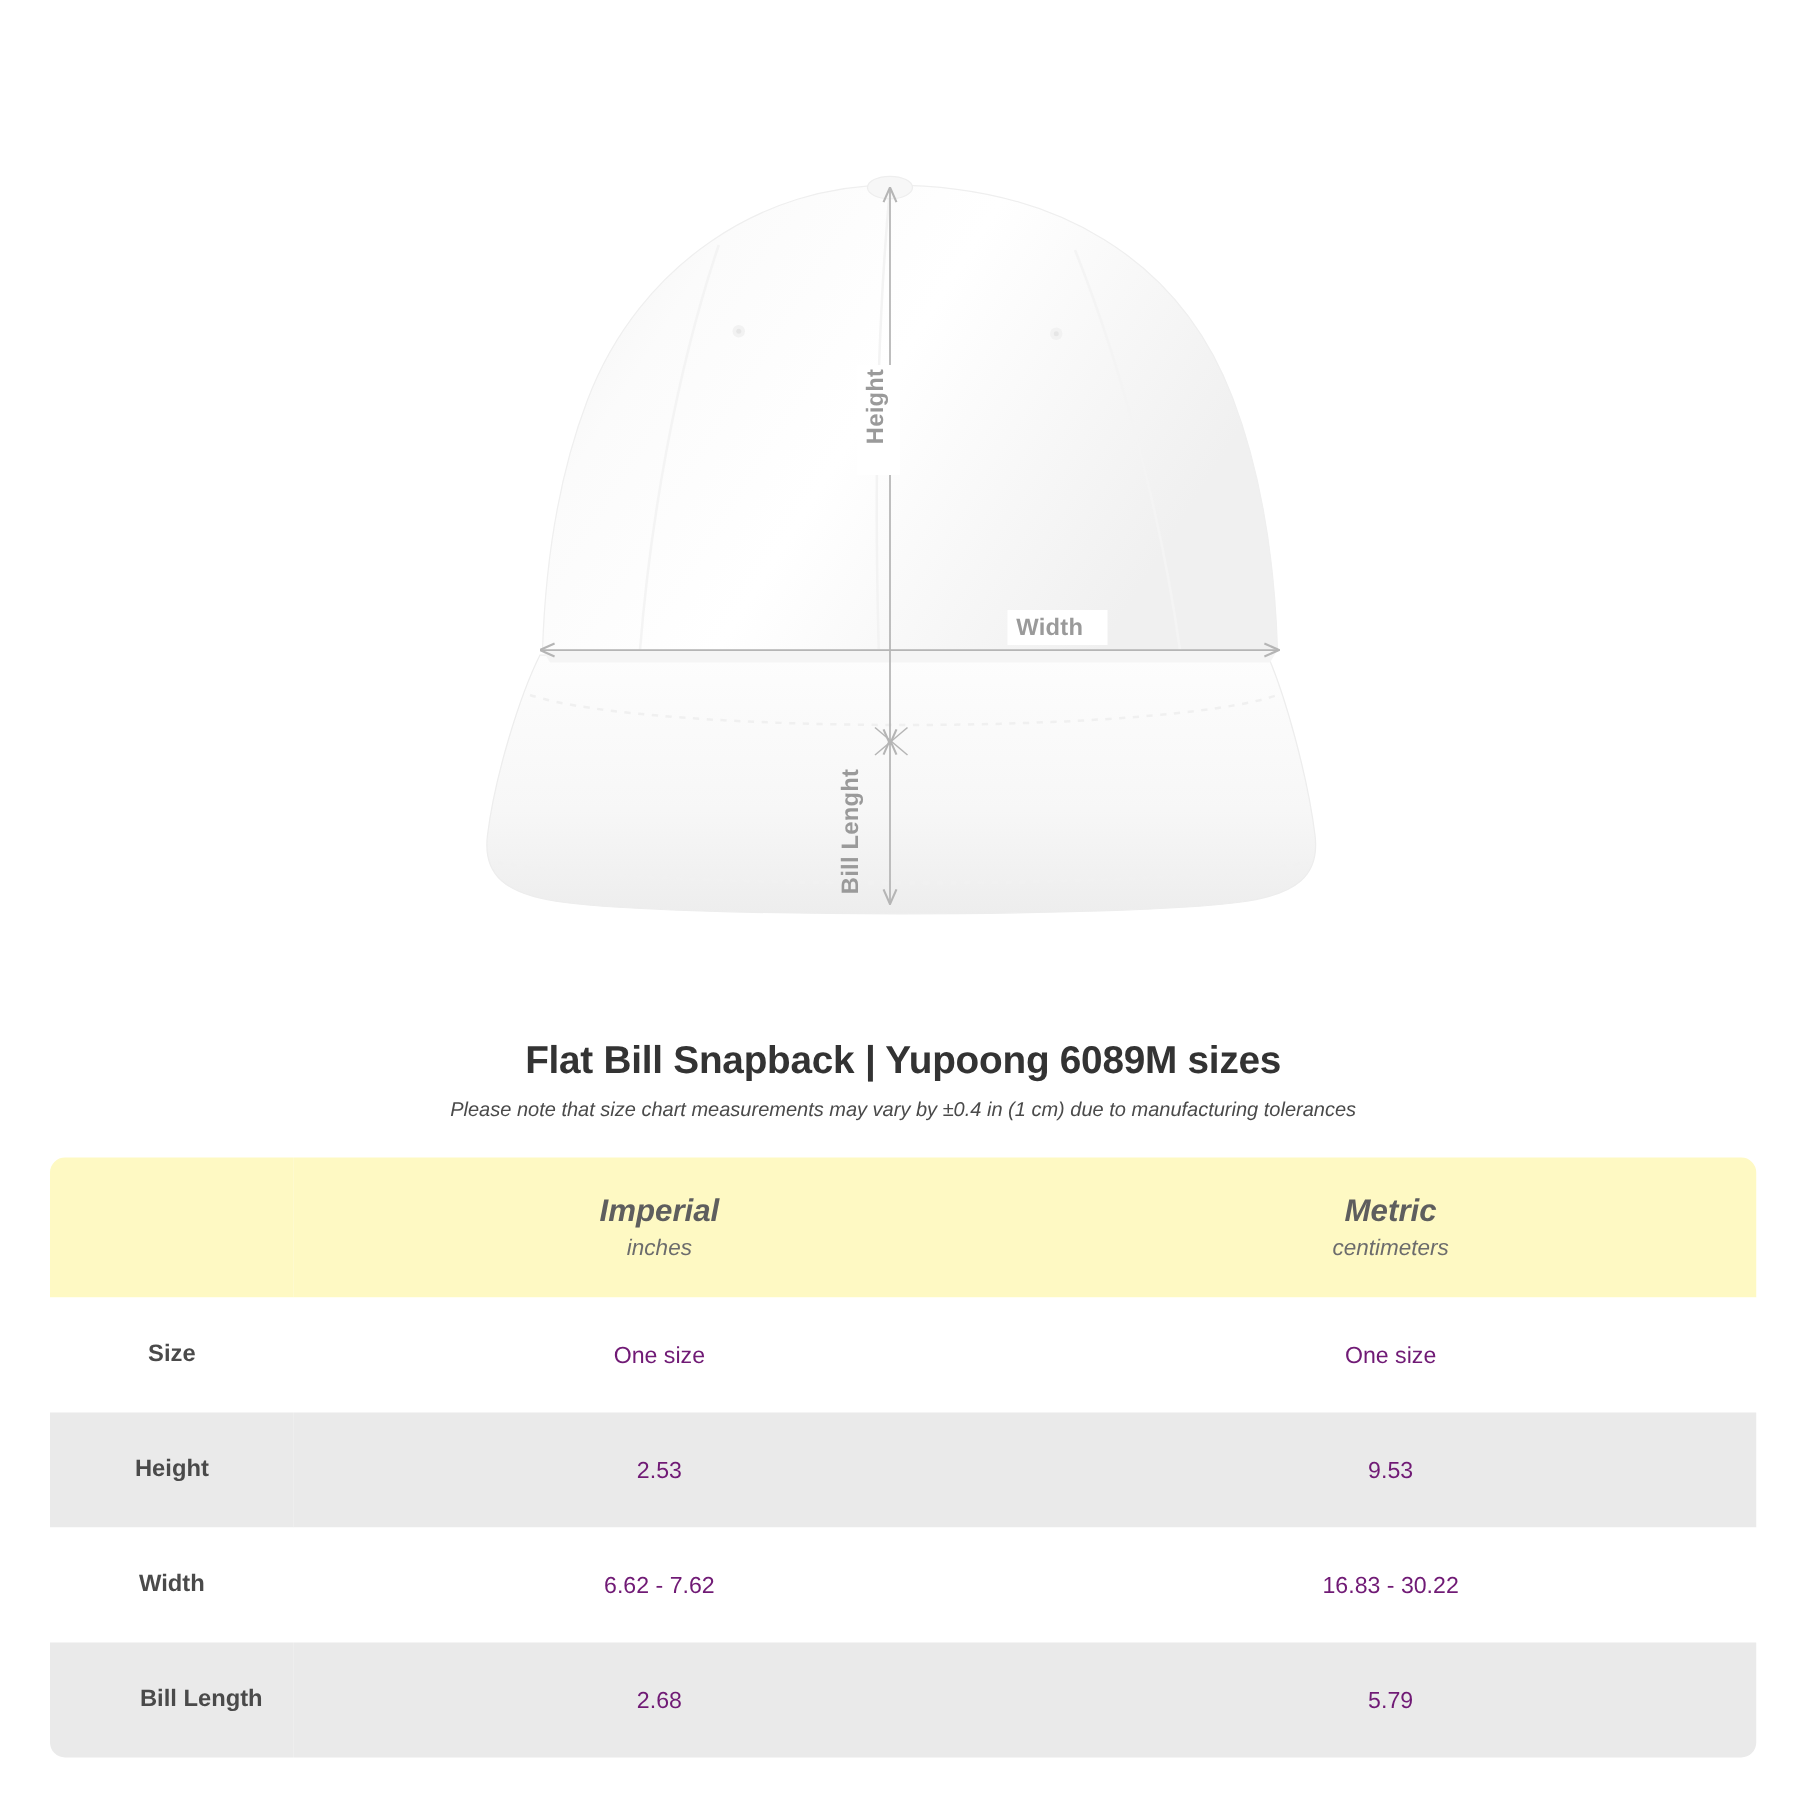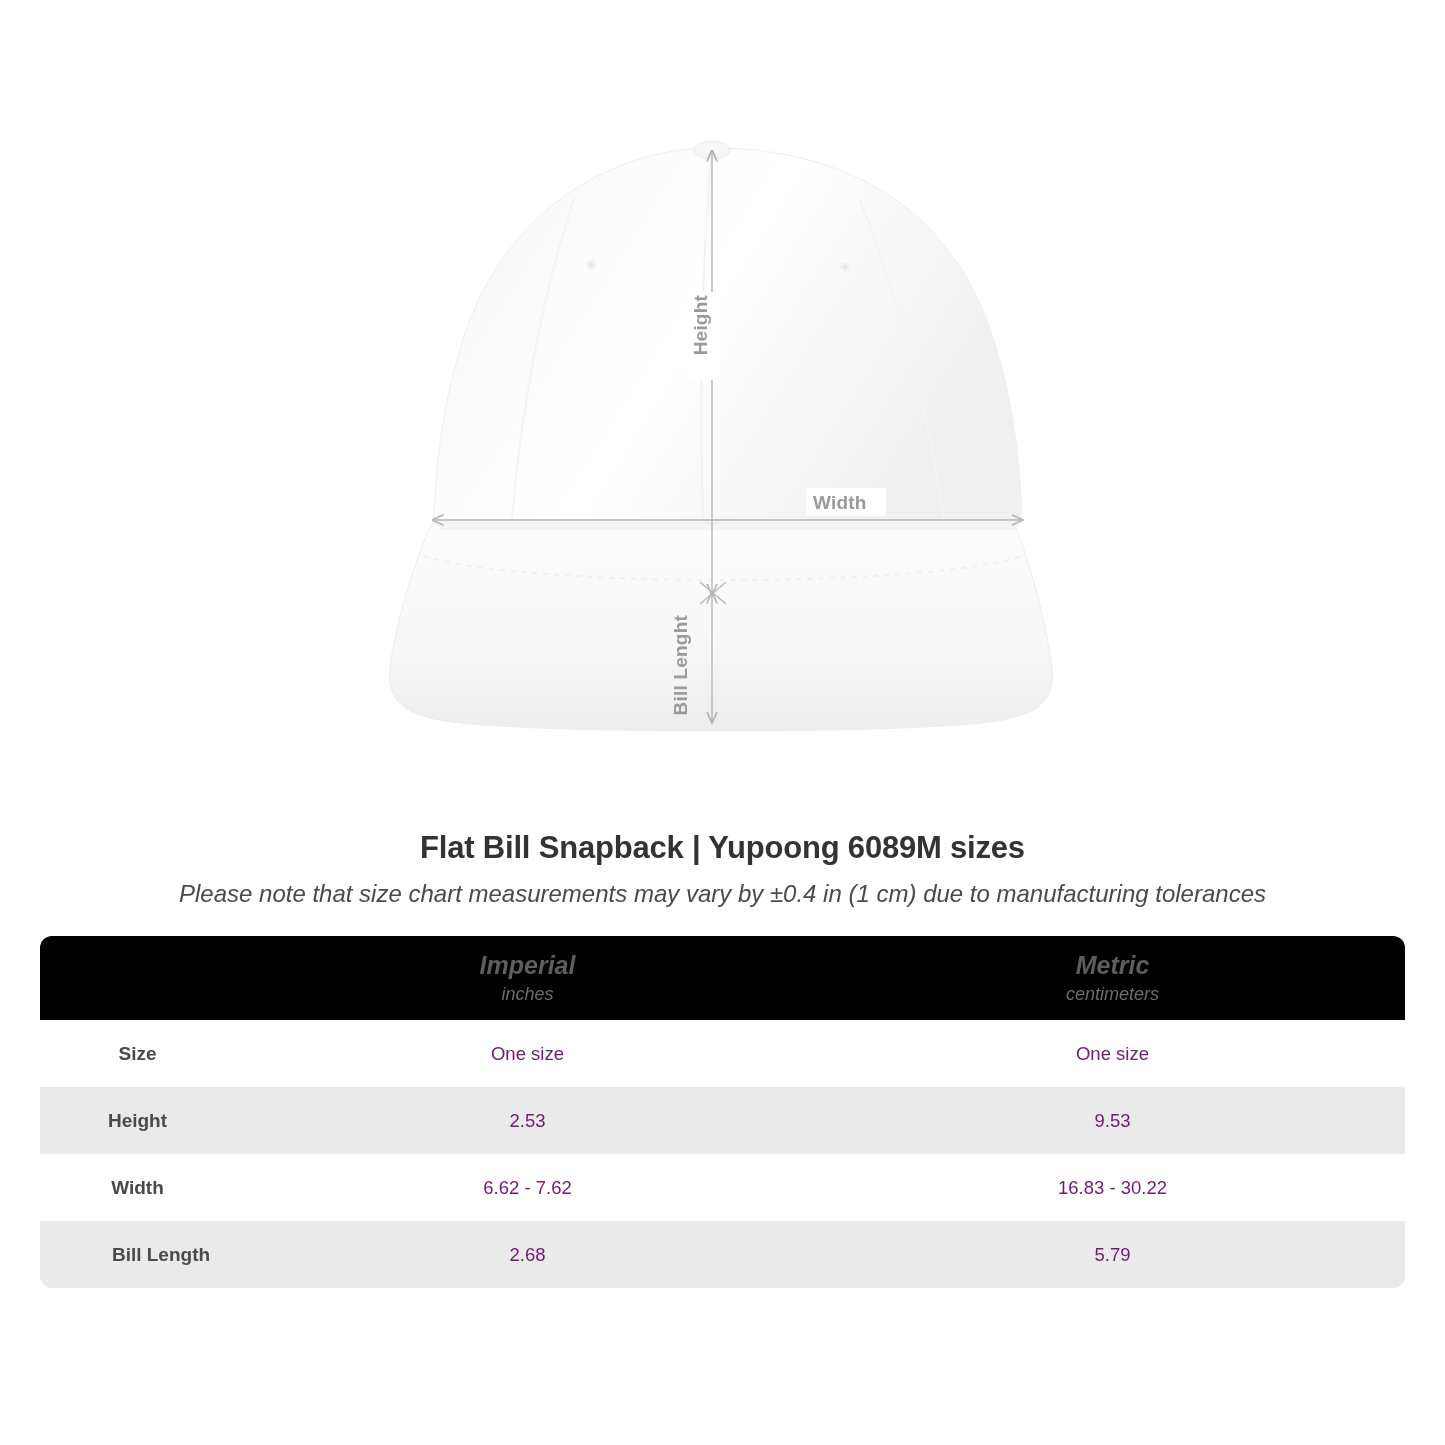--- a/index.html
+++ b/index.html
@@ -66,21 +66,21 @@
     margin-top: 30px;
   }
   .chart-title {
     font-size: 31px;
     font-weight: bold;
     color: #333333;
     margin: 0 0 14px 0;
     letter-spacing: -0.2px;
   }
   .chart-note {
-    font-size: 24px;
+    font-size: 16px;
     font-style: italic;
     color: #4a4a4a;
     margin: 0;
   }
 
   
   .table-wrap {
     margin: 28px 40px 0 40px;
   }
   table.size-table {
@@ -94,22 +94,22 @@
     text-align: center;
     font-size: 18.5px;
     color: #444444;
     font-weight: normal;
   }
   col.c1 { width: 195px; }
   col.c2 { width: 585px; }
   col.c3 { width: 585px; }
 
   thead tr.unit-row td {
-    background: #000000;
-    height: 84px;
+    background: #fef9c3;
+    height: 112px;
     vertical-align: middle;
   }
   thead tr.unit-row td.first {
     border-top-left-radius: 12px;
     border-bottom-left-radius: 0;
   }
   thead tr.unit-row td.last {
     border-top-right-radius: 12px;
   }
   .unit-name {
@@ -121,21 +121,21 @@
     line-height: 1.15;
   }
   .unit-sub {
     font-size: 18px;
     font-style: italic;
     color: #6c6c6c;
     display: block;
     margin-top: 4px;
   }
 
-  tbody tr { height: 67px; }
+  tbody tr { height: 92px; }
   tbody tr.shaded td { background: #eaeaea; }
   tbody tr.plain td { background: #ffffff; }
   tbody td.rowhead {
     font-weight: bold;
     color: #4a4a4a;
     font-size: 19px;
   }
   tbody td.val {
     color: #701a75;
   }

